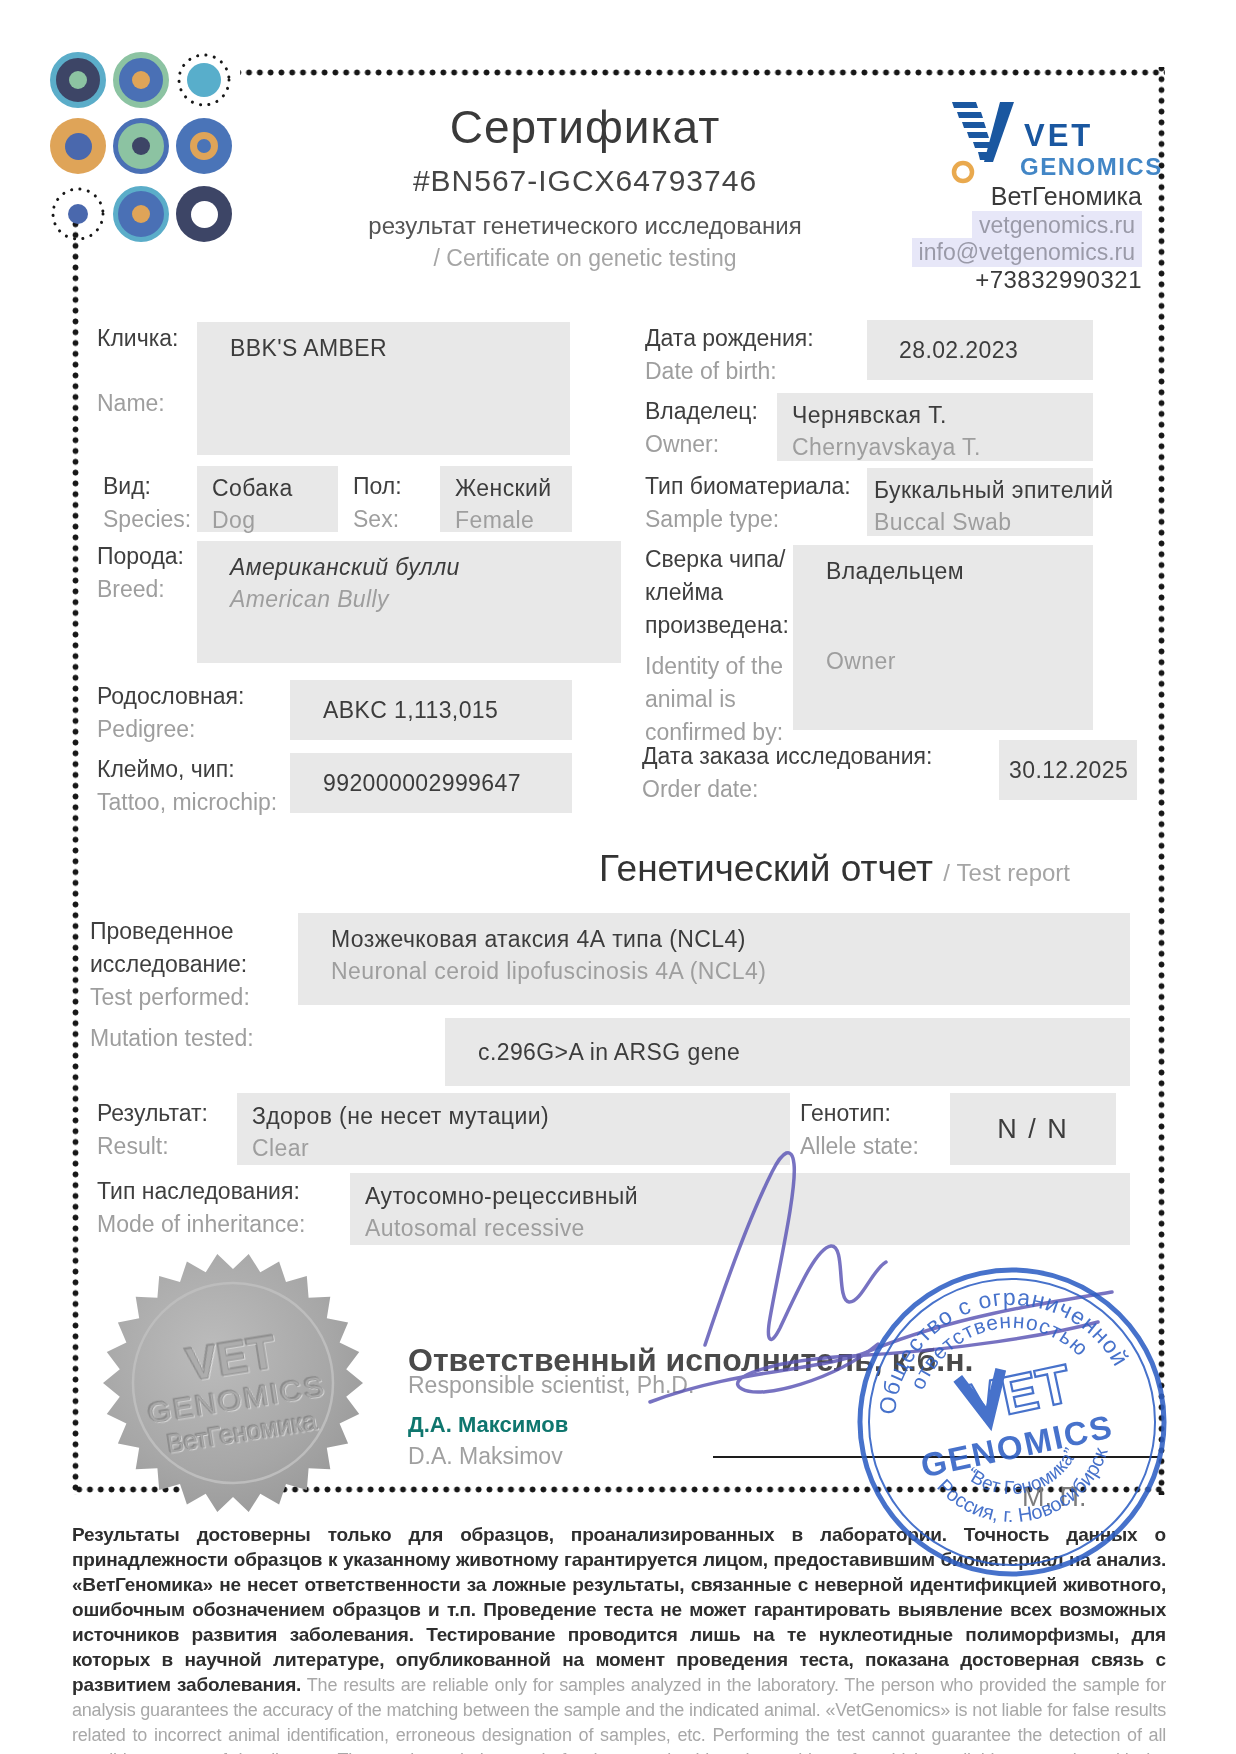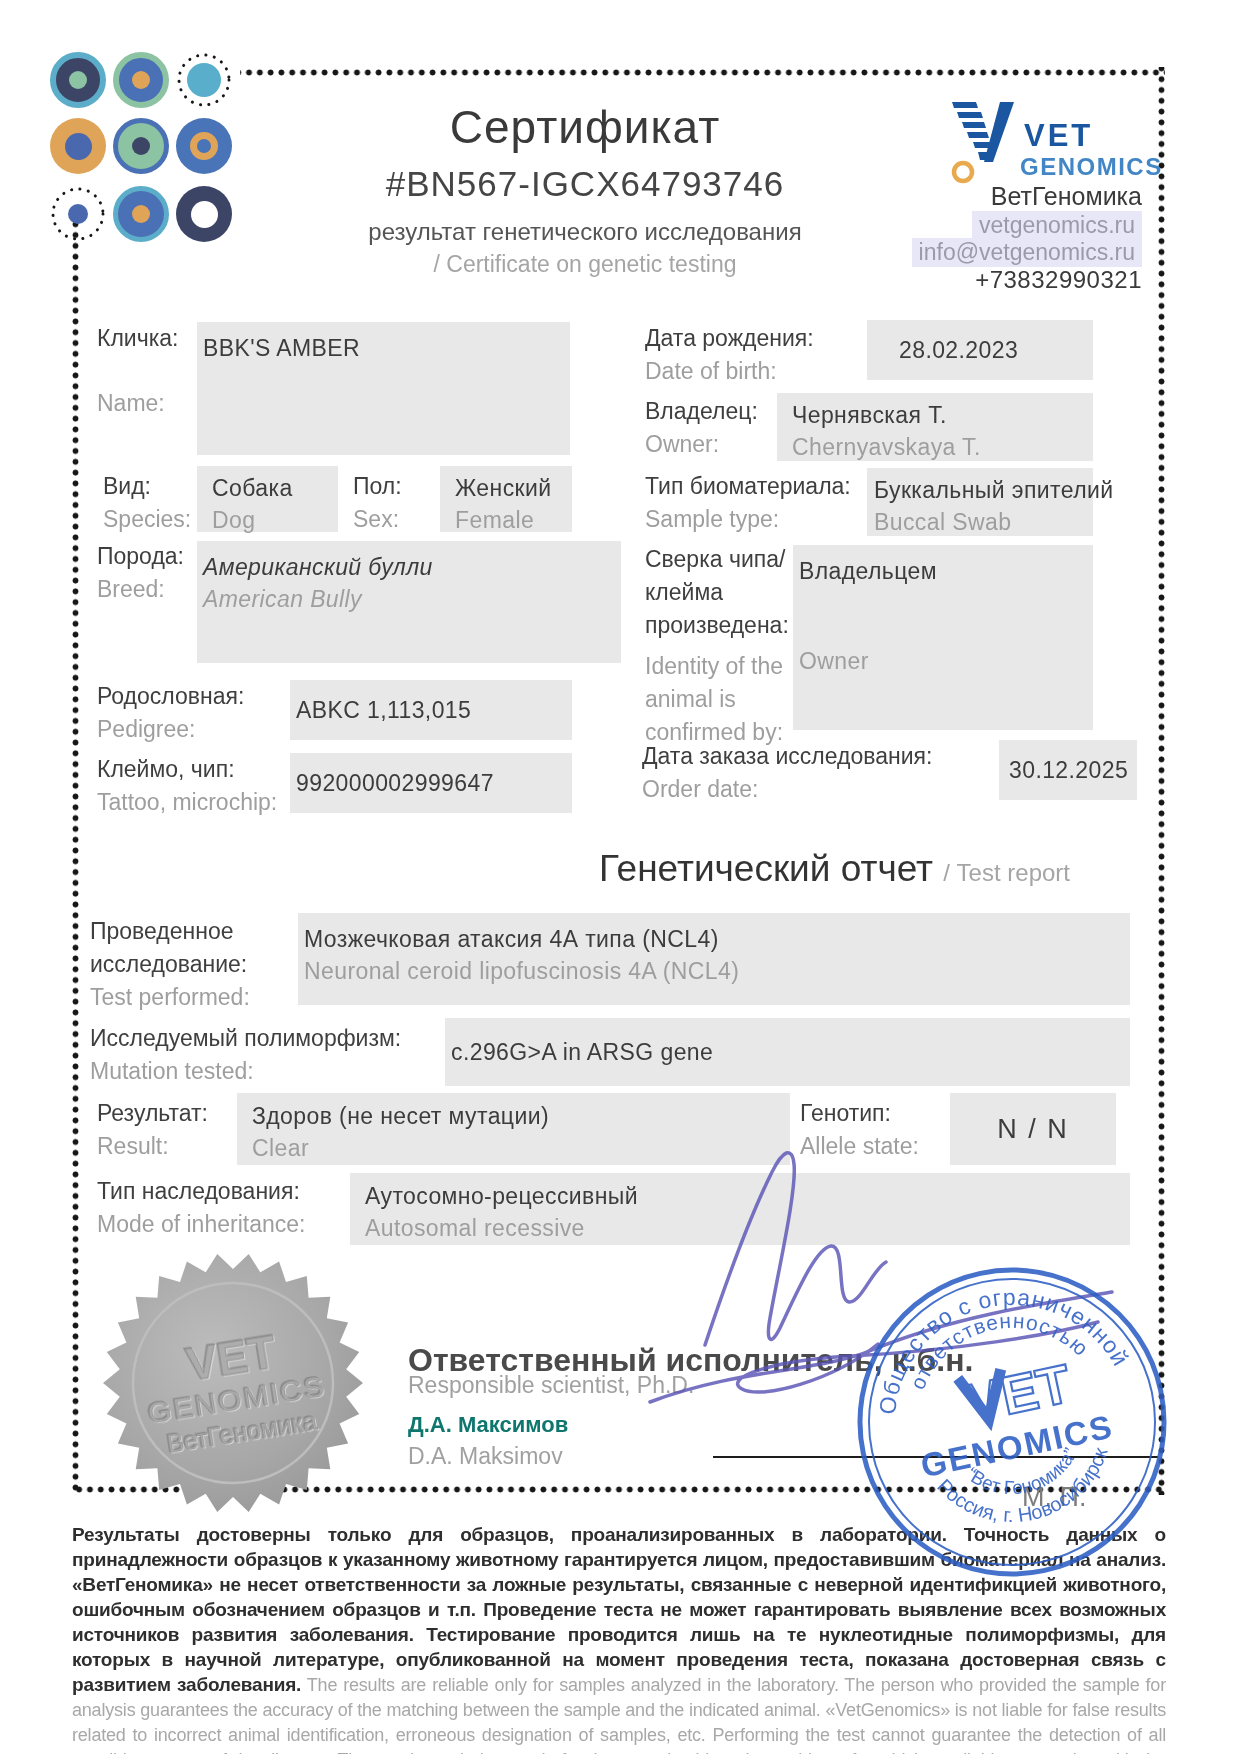--- a/index.html
+++ b/index.html
@@ -13,37 +13,37 @@
   .dots-v{position:absolute;width:11px;
     background:radial-gradient(circle,#171717 2.6px,transparent 3.3px);
     background-size:11px 10.8px;background-position:center;}
   
   .circle{position:absolute;width:56px;height:56px;border-radius:50%;
     box-sizing:border-box;display:flex;align-items:center;justify-content:center;}
   .dot{border-radius:50%;}
   
   .title-wrap{position:absolute;left:160px;top:100px;width:850px;text-align:center;color:#3a3a3a;}
   .title-main{font-size:46px;letter-spacing:1px;}
-  .cert-no{font-size:35px;margin-top:10px;letter-spacing:1px;color:#454545;}
+  .cert-no{font-size:30px;margin-top:10px;letter-spacing:1px;color:#454545;}
   .sub-ru{font-size:24px;margin-top:14px;color:#555;}
   .sub-en{font-size:23px;margin-top:5px;color:#a5a5a5;}
   .brand-word1{position:absolute;left:1024px;top:118px;font-size:31px;font-weight:bold;
     color:#1a57a0;letter-spacing:3px;}
   .brand-word2{position:absolute;left:1020px;top:153px;font-size:24px;font-weight:bold;
     color:#4286c6;letter-spacing:1.5px;}
   .r-col{position:absolute;right:94px;text-align:right;}
   .brand-ru{font-size:25px;color:#3a3a3a;}
   .link{font-size:23px;color:#9a9aa8;background:#e7e7f8;padding:1px 7px;display:inline-block;}
   .phone{font-size:24px;color:#3a3a3a;letter-spacing:0.5px;}
   
   .lbl{position:absolute;font-size:23px;line-height:33px;}
   .lr{color:#3f3f3f;}
   .le{color:#9e9e9e;}
   .box{position:absolute;background:#e8e8e8;box-sizing:border-box;
-       padding:10px 6px;font-size:23px;line-height:32px;}
+       padding:10px 33px;font-size:23px;line-height:32px;}
   .vr{color:#3c3c3c;letter-spacing:0.4px;}
   .ve{color:#9e9e9e;letter-spacing:0.4px;}
   .vcenter{display:flex;flex-direction:column;justify-content:center;}
   .hcenter{align-items:center;text-align:center;}
   
   .report-head{position:absolute;left:90px;top:848px;width:980px;text-align:right;
     font-size:37px;color:#333;}
   .report-head .en{font-size:24px;color:#a5a5a5;}
   
   .geno{font-size:27px;letter-spacing:2px;color:#3c3c3c;}
@@ -234,21 +234,20 @@
 <div class="lbl" style="left:90px;top:915px;width:210px;">
   <div class="lr">Проведенное исследование:</div>
   <div class="le">Test performed:</div>
 </div>
 <div class="box" style="left:298px;top:913px;width:832px;height:92px;">
   <div class="vr">Мозжечковая атаксия 4А типа (NCL4)</div>
   <div class="ve">Neuronal ceroid lipofuscinosis 4A (NCL4)</div>
 </div>
 
 <div class="lbl" style="left:90px;top:1022px;width:360px;">
-  <div class="lr" style="white-space:nowrap;">Исследуемый полиморфизм:</div>
   <div class="le">Mutation tested:</div>
 </div>
 <div class="box vcenter" style="left:445px;top:1018px;width:685px;height:68px;">
   <div class="vr">c.296G&gt;A in ARSG gene</div>
 </div>
 
 <div class="lbl" style="left:97px;top:1097px;width:130px;">
   <div class="lr">Результат:</div>
   <div class="le">Result:</div>
 </div>

